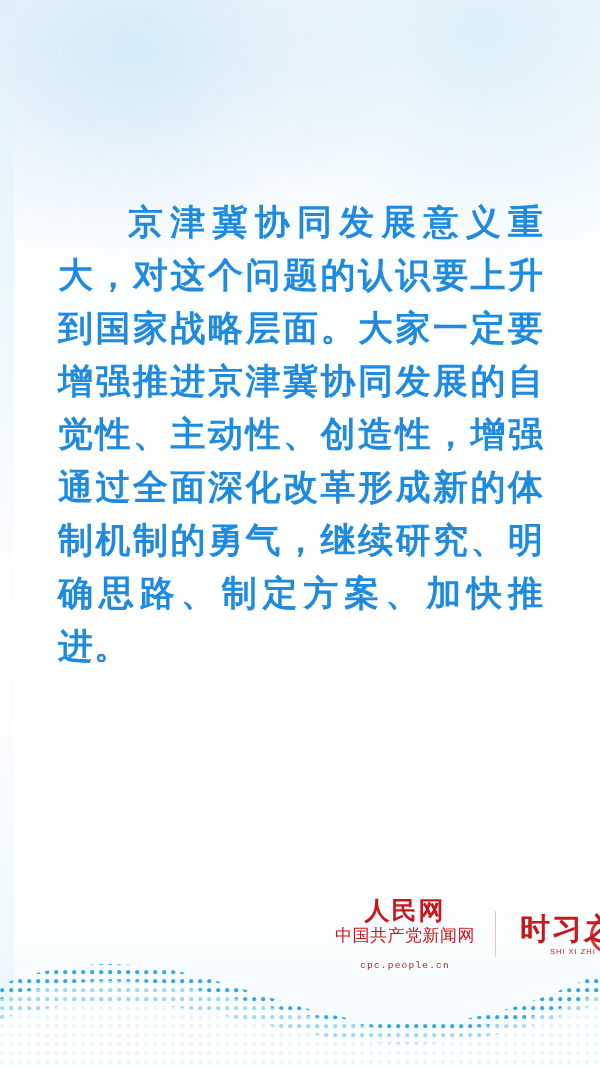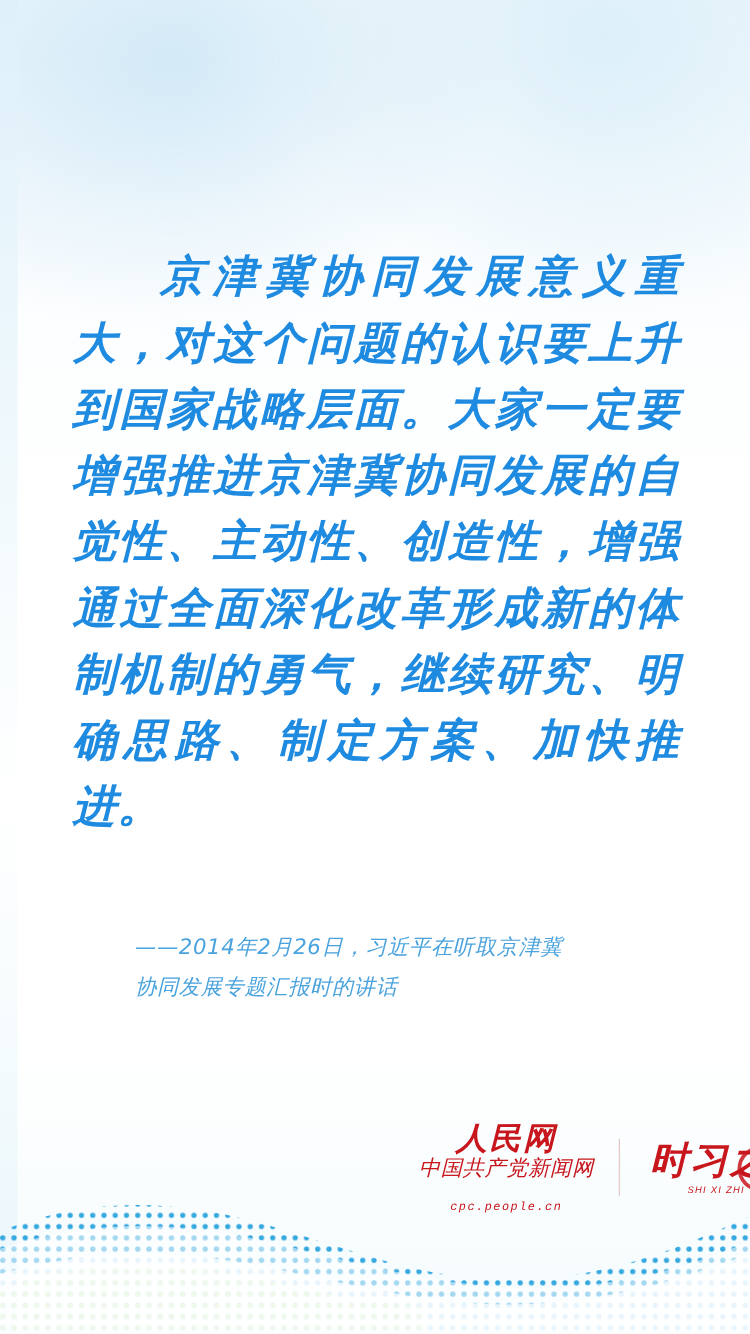--- a/index.html
+++ b/index.html
@@ -15,21 +15,20 @@
   }
   .poster {
     position: relative;
     width: 600px;
     height: 1067px;
     background:
       radial-gradient(ellipse 520px 300px at 8% 4%, #eaf4fb 0%, rgba(234,244,251,0) 70%),
       radial-gradient(ellipse 600px 420px at 100% 0%, #f2f9fd 0%, rgba(242,249,253,0) 65%),
       linear-gradient(180deg, #f8fcfe 0%, #ffffff 40%, #ffffff 78%, #f4fbfd 100%);
     overflow: hidden;
-    font-style: italic;
   }
 
   
   .wash-tl {
     position: absolute;
     left: -120px;
     top: -160px;
     width: 520px;
     height: 420px;
     background: radial-gradient(ellipse at 50% 50%, rgba(189,224,243,0.55) 0%, rgba(210,234,247,0.25) 45%, rgba(255,255,255,0) 72%);
@@ -179,24 +178,20 @@
 <body>
 
 <div class="poster">
 
   <div class="wash-tl"></div>
   <div class="wash-tr"></div>
   <div class="edge-left"></div>
 
   <div class="quote">京津冀协同发展意义重大，对这个问题的认识要上升到国家战略层面。大家一定要增强推进京津冀协同发展的自觉性、主动性、创造性，增强通过全面深化改革形成新的体制机制的勇气，继续研究、明确思路、制定方案、加快推进。</div>
 
-  <div class="attribution">
-    <div>——2014年2月26日，习近平在听取京津冀</div>
-    <div>协同发展专题汇报时的讲话</div>
-  </div>
 
   <div class="footer-logos">
 
     <div class="logo-people">
       <div class="cn">人民网</div>
       <div class="sub">中国共产党新闻网</div>
       <div class="url">cpc.people.cn</div>
     </div>
 
     <div class="logo-divider"></div>

